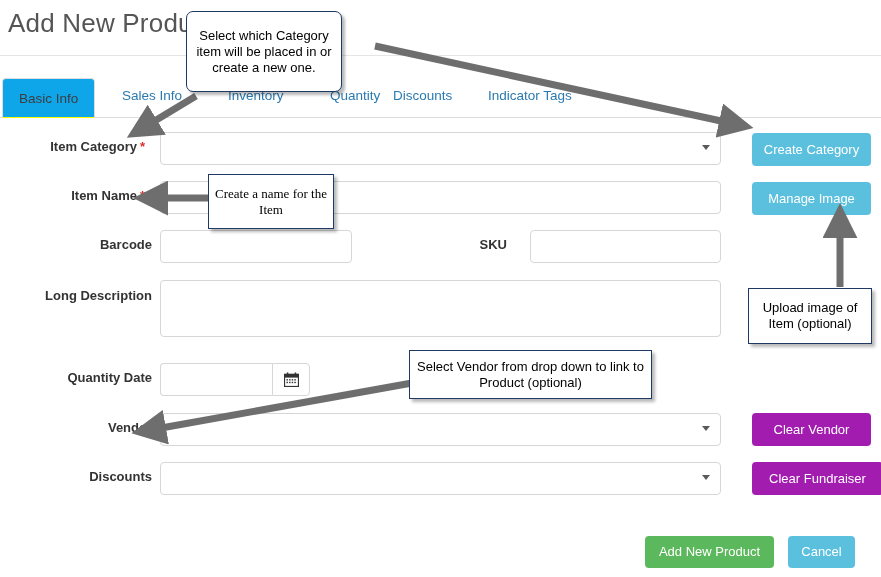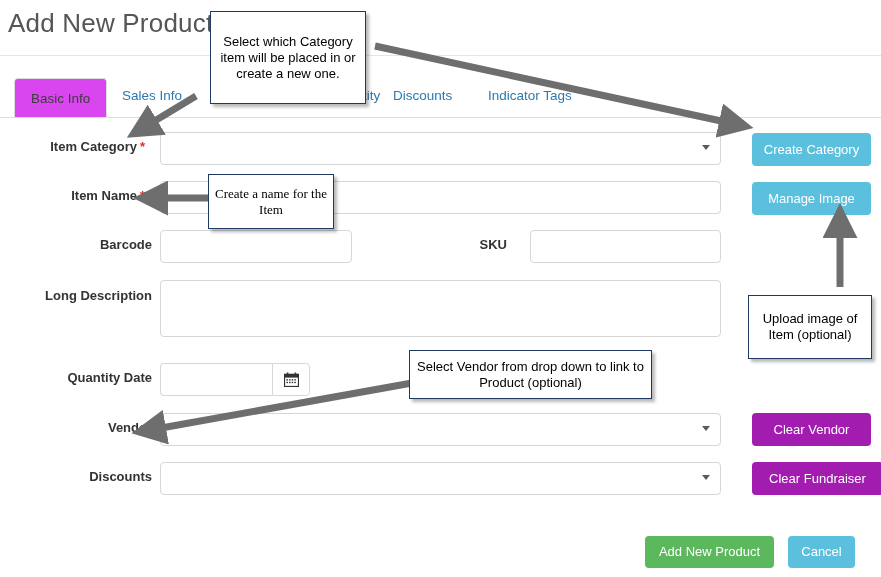--- a/index.html
+++ b/index.html
@@ -55,25 +55,25 @@
   .tab {
     position: absolute;
     top: 10px;
     font-size: 13.5px;
     color: #2a7ab0;
     white-space: nowrap;
     padding: 0;
   }
   .tab-active {
     top: 0px;
-    left: 14px;
+    left: 2px;
     height: 40px;
     line-height: 40px;
     padding: 0 16px;
-    background: #d946ef;
+    background: #0ea5e9;
     color: #3d3d3d;
     border: 1px solid #dddddd;
     border-bottom: 1px solid #ffff00;
     border-radius: 4px 4px 0 0;
     box-sizing: border-box;
     font-size: 13.5px;
   }
   .tab-2 { left: 122px; }
   .tab-3 { left: 228px; }
   .tab-4 { left: 330px; }
@@ -302,16 +302,16 @@
 
   <line x1="196" y1="96" x2="143" y2="128" stroke="#6e6e6e" stroke-width="7" marker-end="url(#ah)"></line>
 
   <line x1="208" y1="198" x2="152" y2="198" stroke="#6e6e6e" stroke-width="7" marker-end="url(#ah)"></line>
 
   <line x1="840" y1="287" x2="840" y2="222" stroke="#6e6e6e" stroke-width="7" marker-end="url(#ah)"></line>
 
   <line x1="412" y1="383" x2="150" y2="430" stroke="#6e6e6e" stroke-width="7" marker-end="url(#ah)"></line>
 </svg>
 
-<div class="callout" style="left:210px; top:11px; width:156px; height:93px;">Select which Category item will be placed in or create a new one.</div>
+<div class="callout" style="left:186px; top:11px; width:156px; height:81px;border-radius:7px;">Select which Category item will be placed in or create a new one.</div>
 <div class="callout" style="left:208px; top:174px; width:126px; height:55px;font-family:Liberation Serif, serif;">Create a name for the Item</div>
-<div class="callout" style="left:748px; top:288px; width:124px; height:64px;margin-top:7px;">Upload image of Item (optional)</div>
+<div class="callout" style="left:748px; top:288px; width:124px; height:56px;">Upload image of Item (optional)</div>
 <div class="callout" style="left:409px; top:350px; width:243px; height:49px;">Select Vendor from drop down to link to Product (optional)</div>
 
 </body></html>

